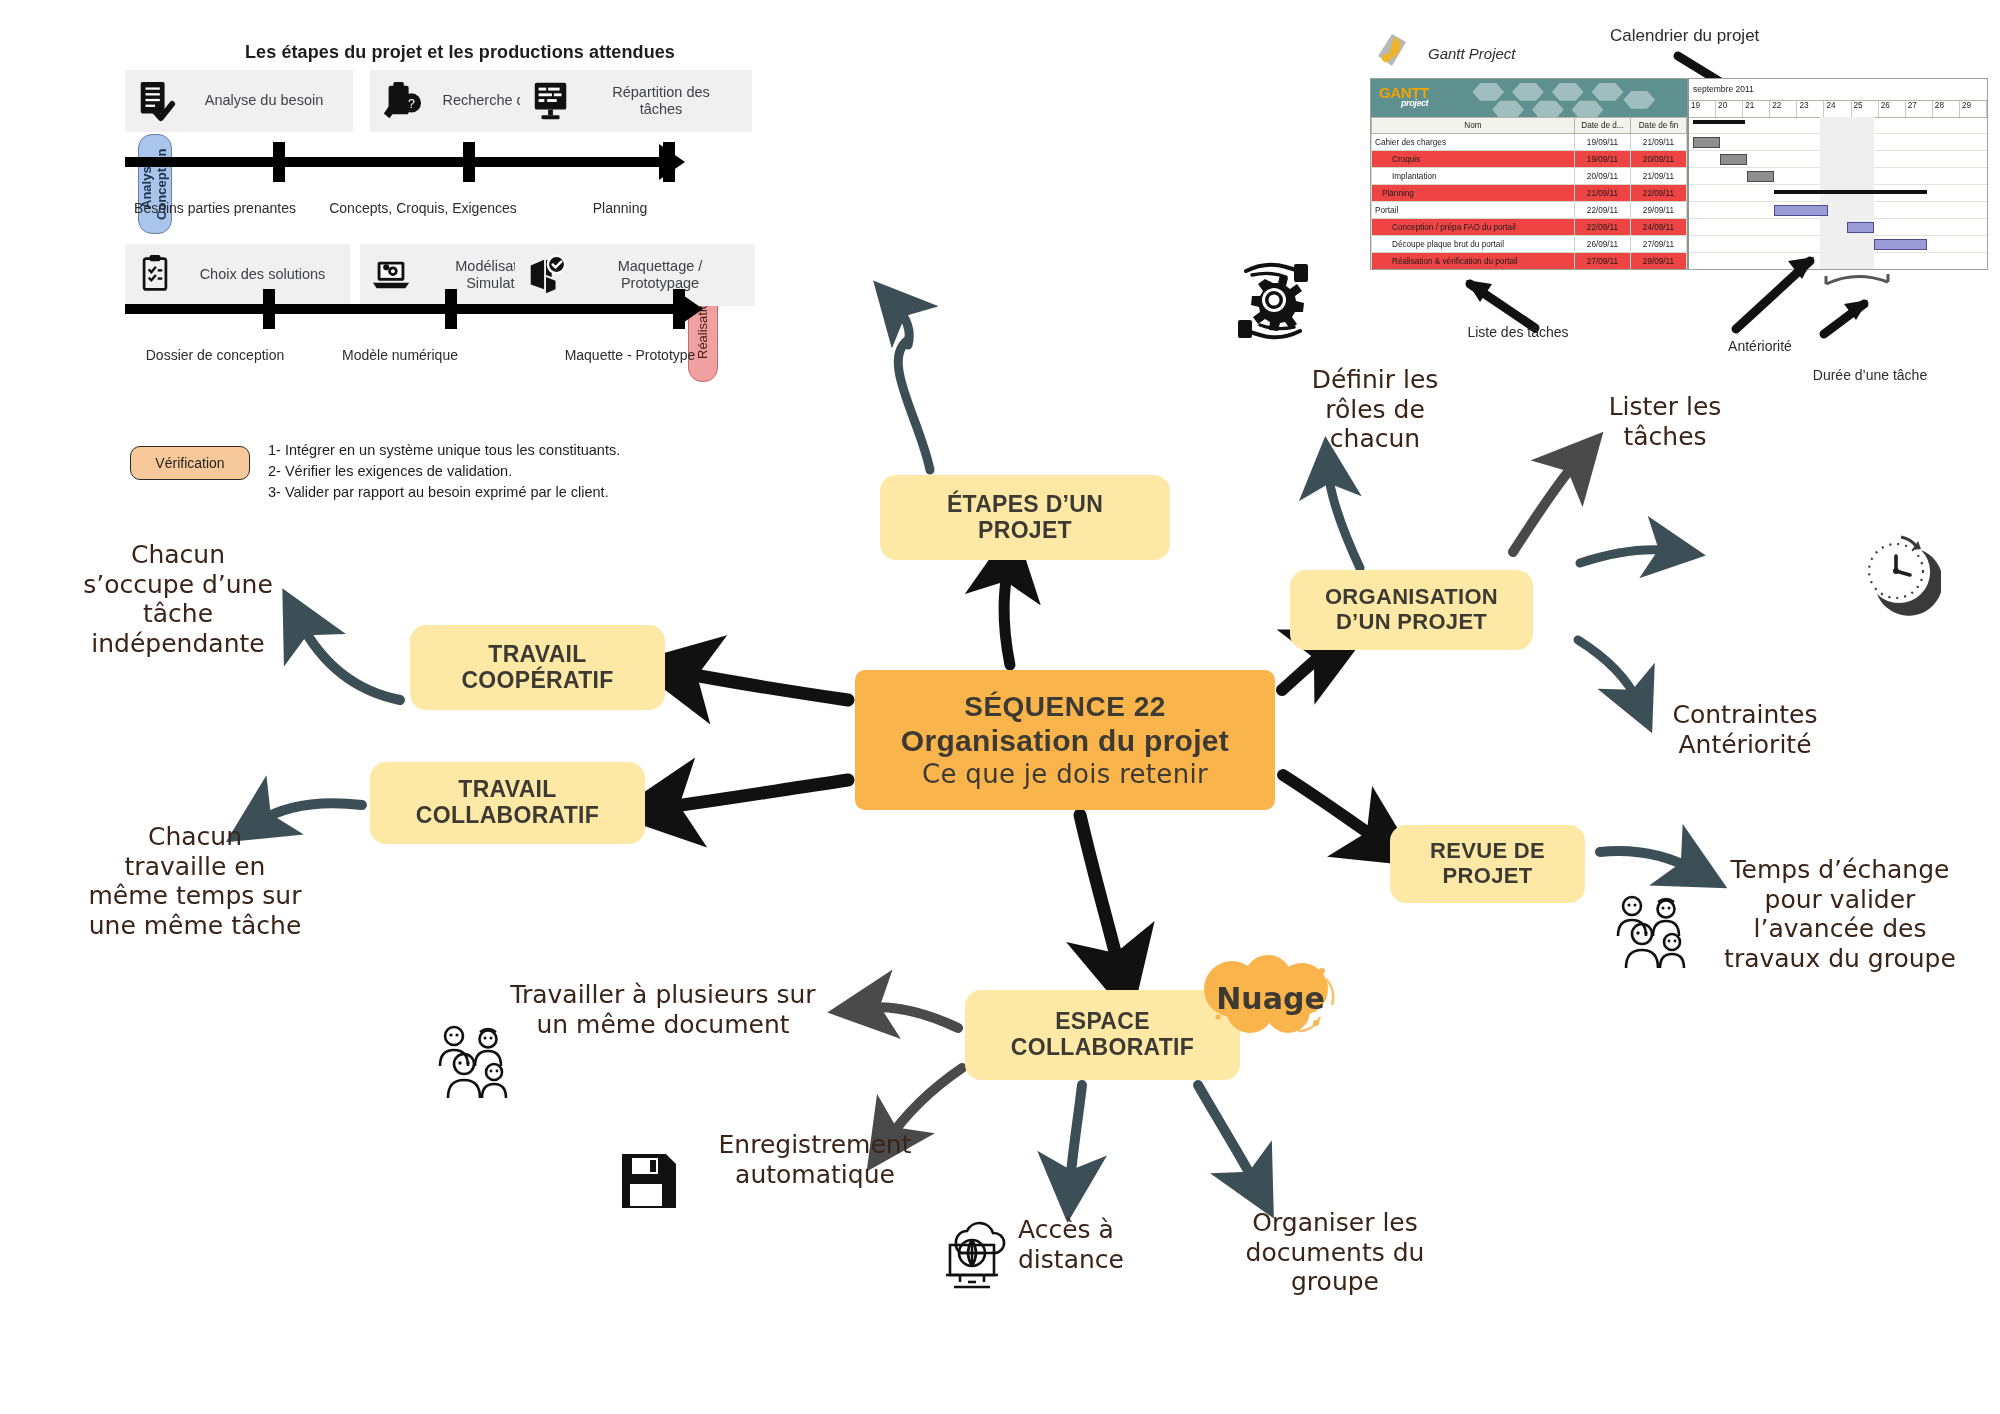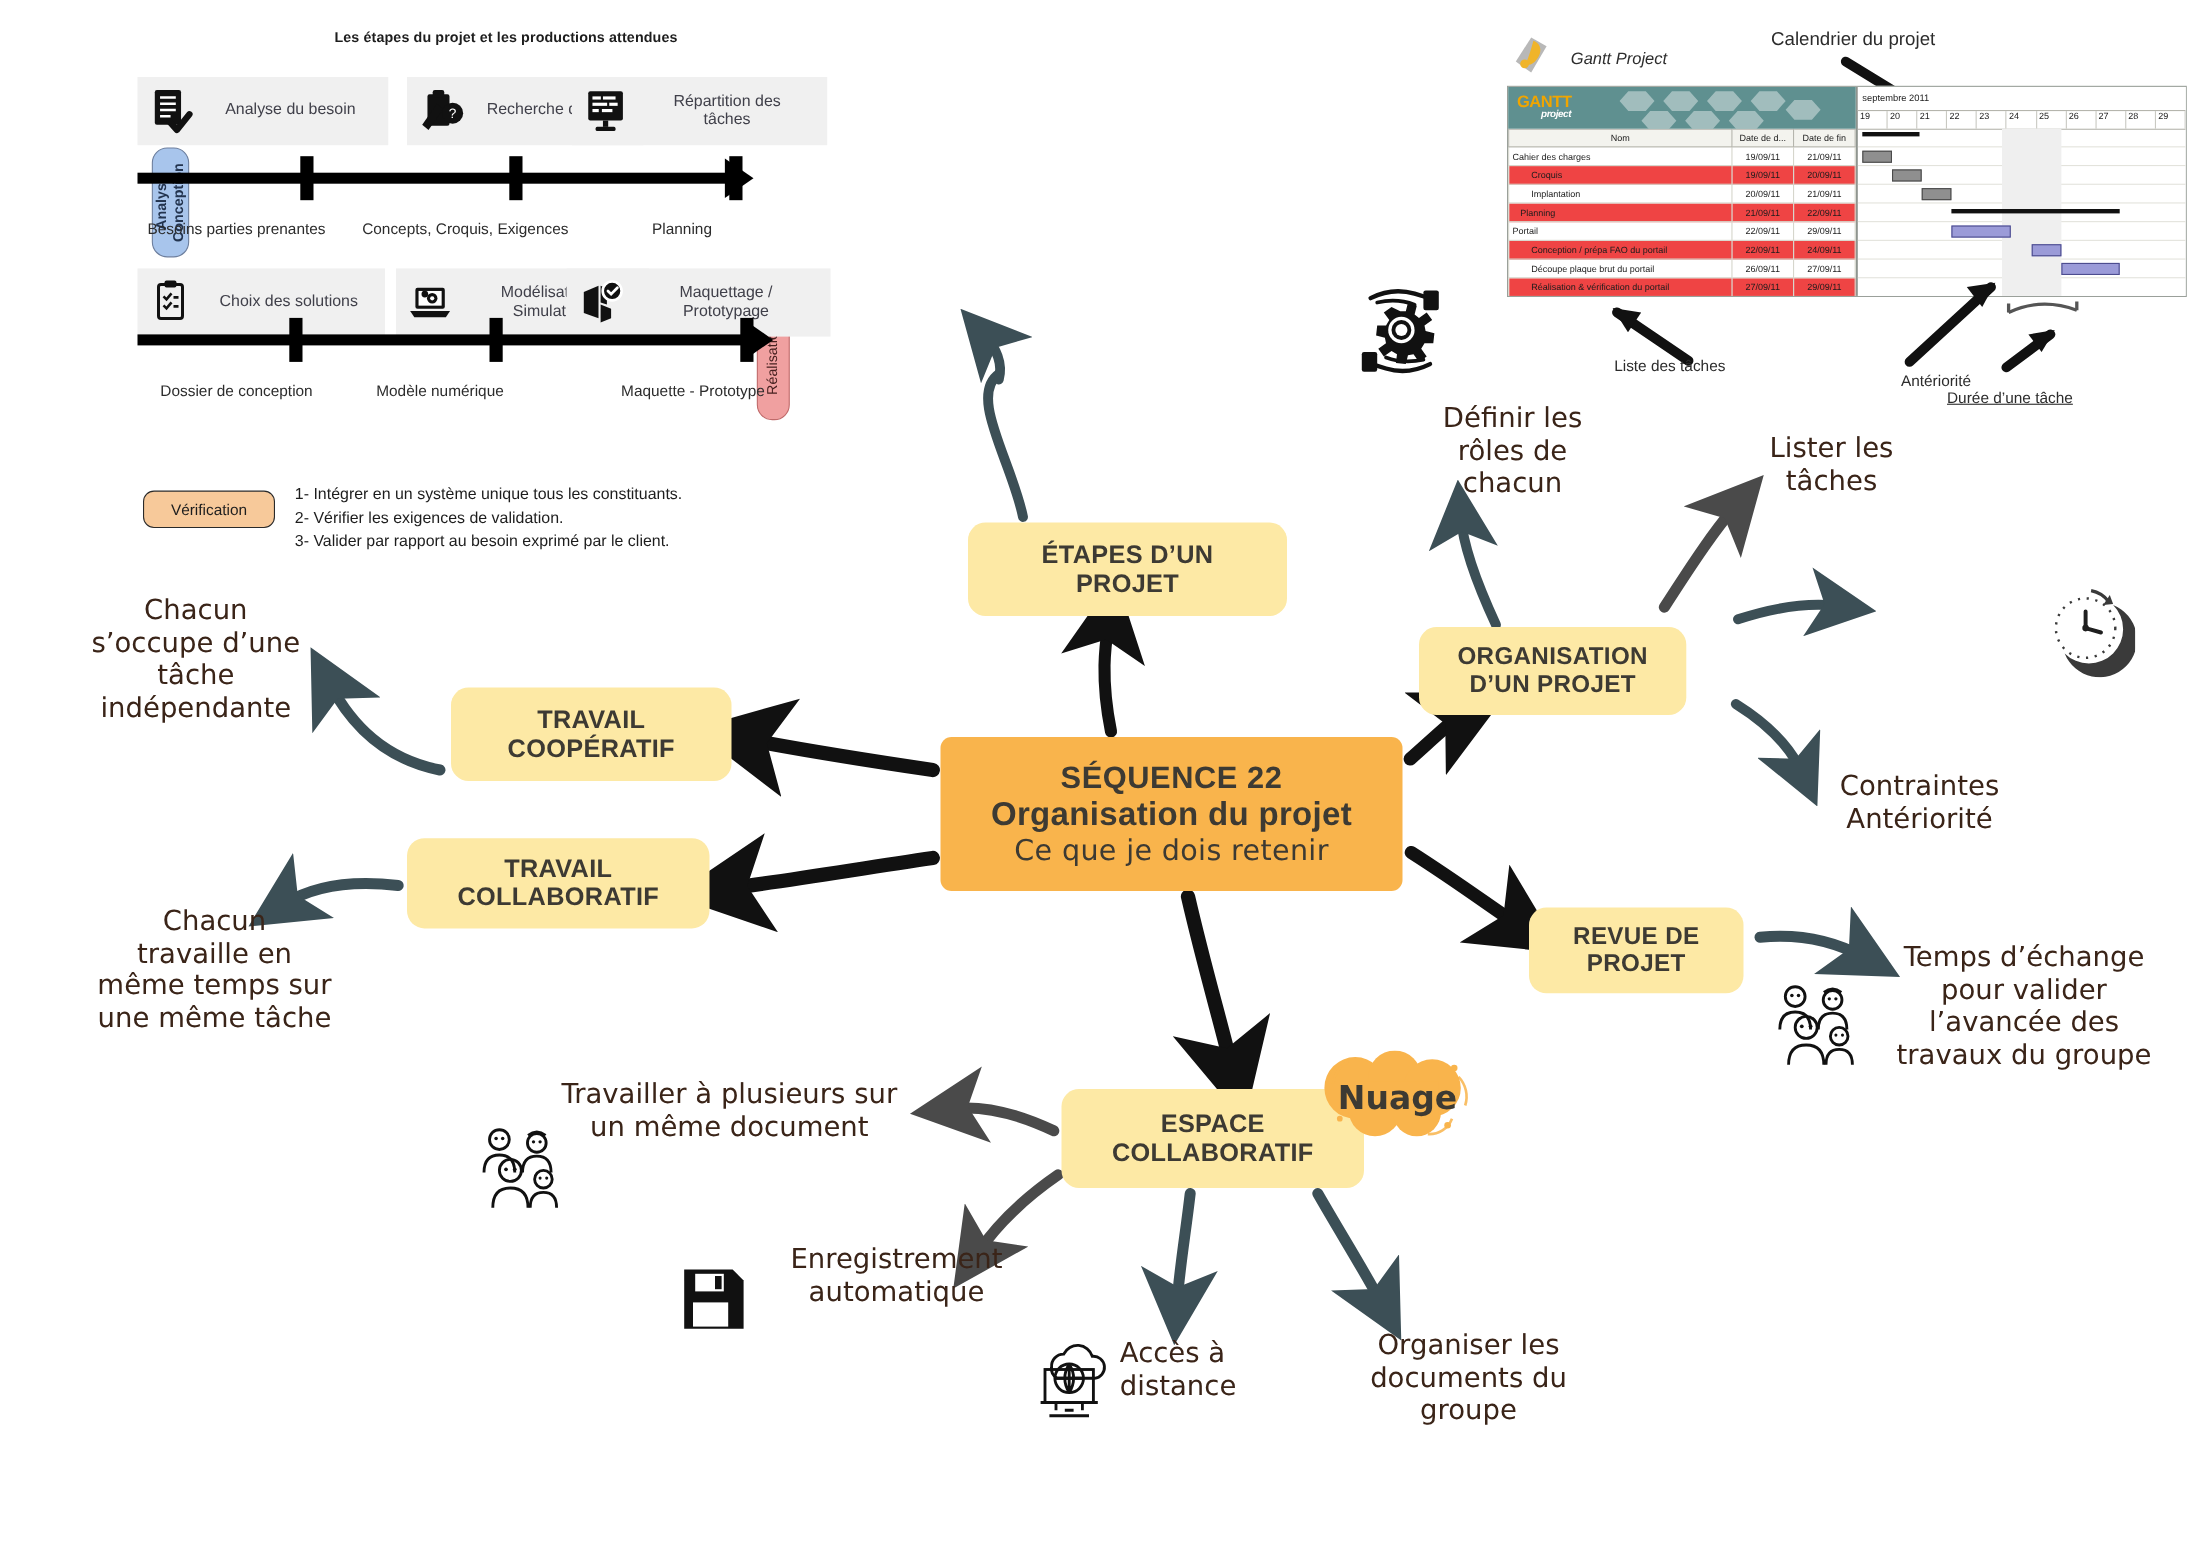--- a/index.html
+++ b/index.html
@@ -10,22 +10,22 @@
     font-family:"Liberation Sans", sans-serif;
     color:#3a3a3a;
   }
   #stage { position:absolute; inset:0; }
 
   .abs { position:absolute; }
 
   
   #steps-panel { left:60px; top:22px; width:760px; height:480px; }
   #steps-title {
-    position:absolute; left:180px; top:4px; width:440px;
-    text-align:center; font-size:13px; font-weight:bold; color:#1d1d1d;
+    position:absolute; left:180px; top:20px; width:440px;
+    text-align:center; font-size:18px; font-weight:bold; color:#1d1d1d;
     letter-spacing:.1px;
   }
   .phase-tag {
     position:absolute;
     writing-mode:vertical-rl; transform:rotate(180deg);
     text-align:center;
     font-size:13px; font-weight:bold; line-height:1.15;
     border-radius:14px; border:1px solid #6d7f9e;
     display:flex; align-items:center; justify-content:center;
     padding:6px 2px;
@@ -490,21 +490,21 @@
       <path d="M92,24 L66,28 L80,46 Z" fill="#111"></path>
     </svg>
     <div class="ganno" style="left:300px; top:320px; width:180px; text-align:center;">Antériorité</div>
 
     <svg style="position:absolute; left:436px; top:250px;" width="140" height="90">
       <path d="M20,16 q30,-14 62,-2" stroke="#555" stroke-width="3" fill="none"></path>
       <path d="M20,16 v-8 M82,14 v-8" stroke="#555" stroke-width="3"></path>
       <path d="M18,66 L58,36" stroke="#111" stroke-width="9" stroke-linecap="round"></path>
       <path d="M62,32 L38,36 L50,52 Z" fill="#111"></path>
     </svg>
-    <div class="ganno" style="left:400px; top:335px; width:200px; text-align:left;text-decoration:underline;">Durée d’une tâche</div>
+    <div class="ganno" style="left:400px; top:349px; width:200px; text-align:center;">Durée d’une tâche</div>
   </div>
 
   <div id="n-center" class="node center">
     <div class="l1">SÉQUENCE 22</div>
     <div class="l2">Organisation du projet</div>
     <div class="l3">Ce que je dois retenir</div>
   </div>
 
   <div id="n-etapes" class="node yellow" style="white-space:pre-line;">ÉTAPES D’UN
 PROJET</div>

